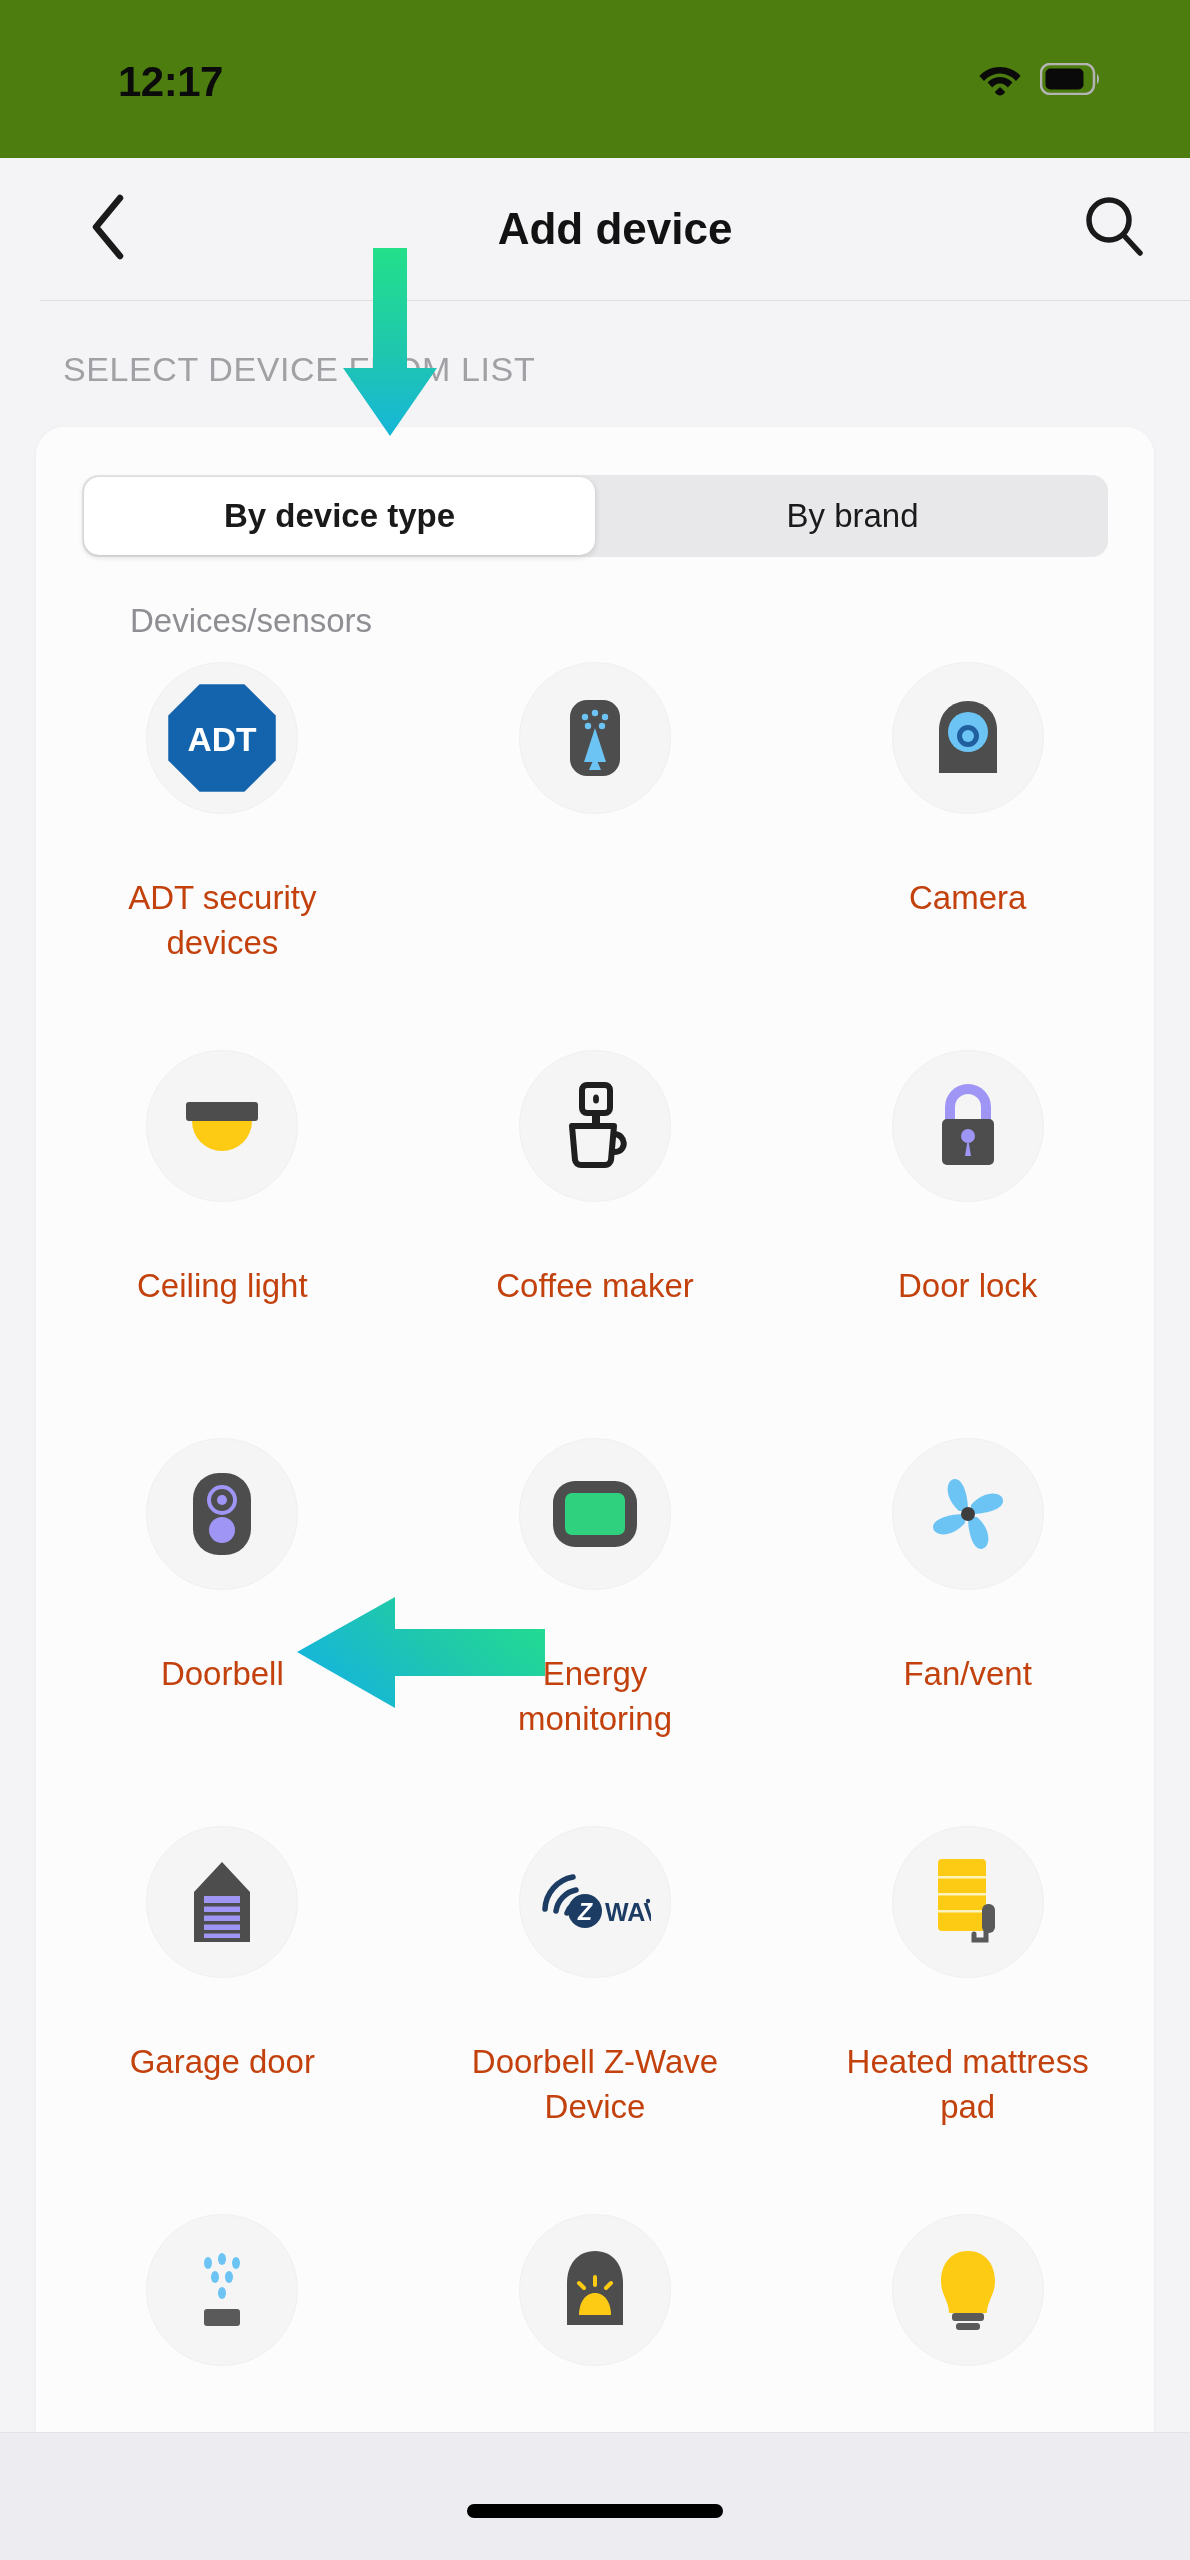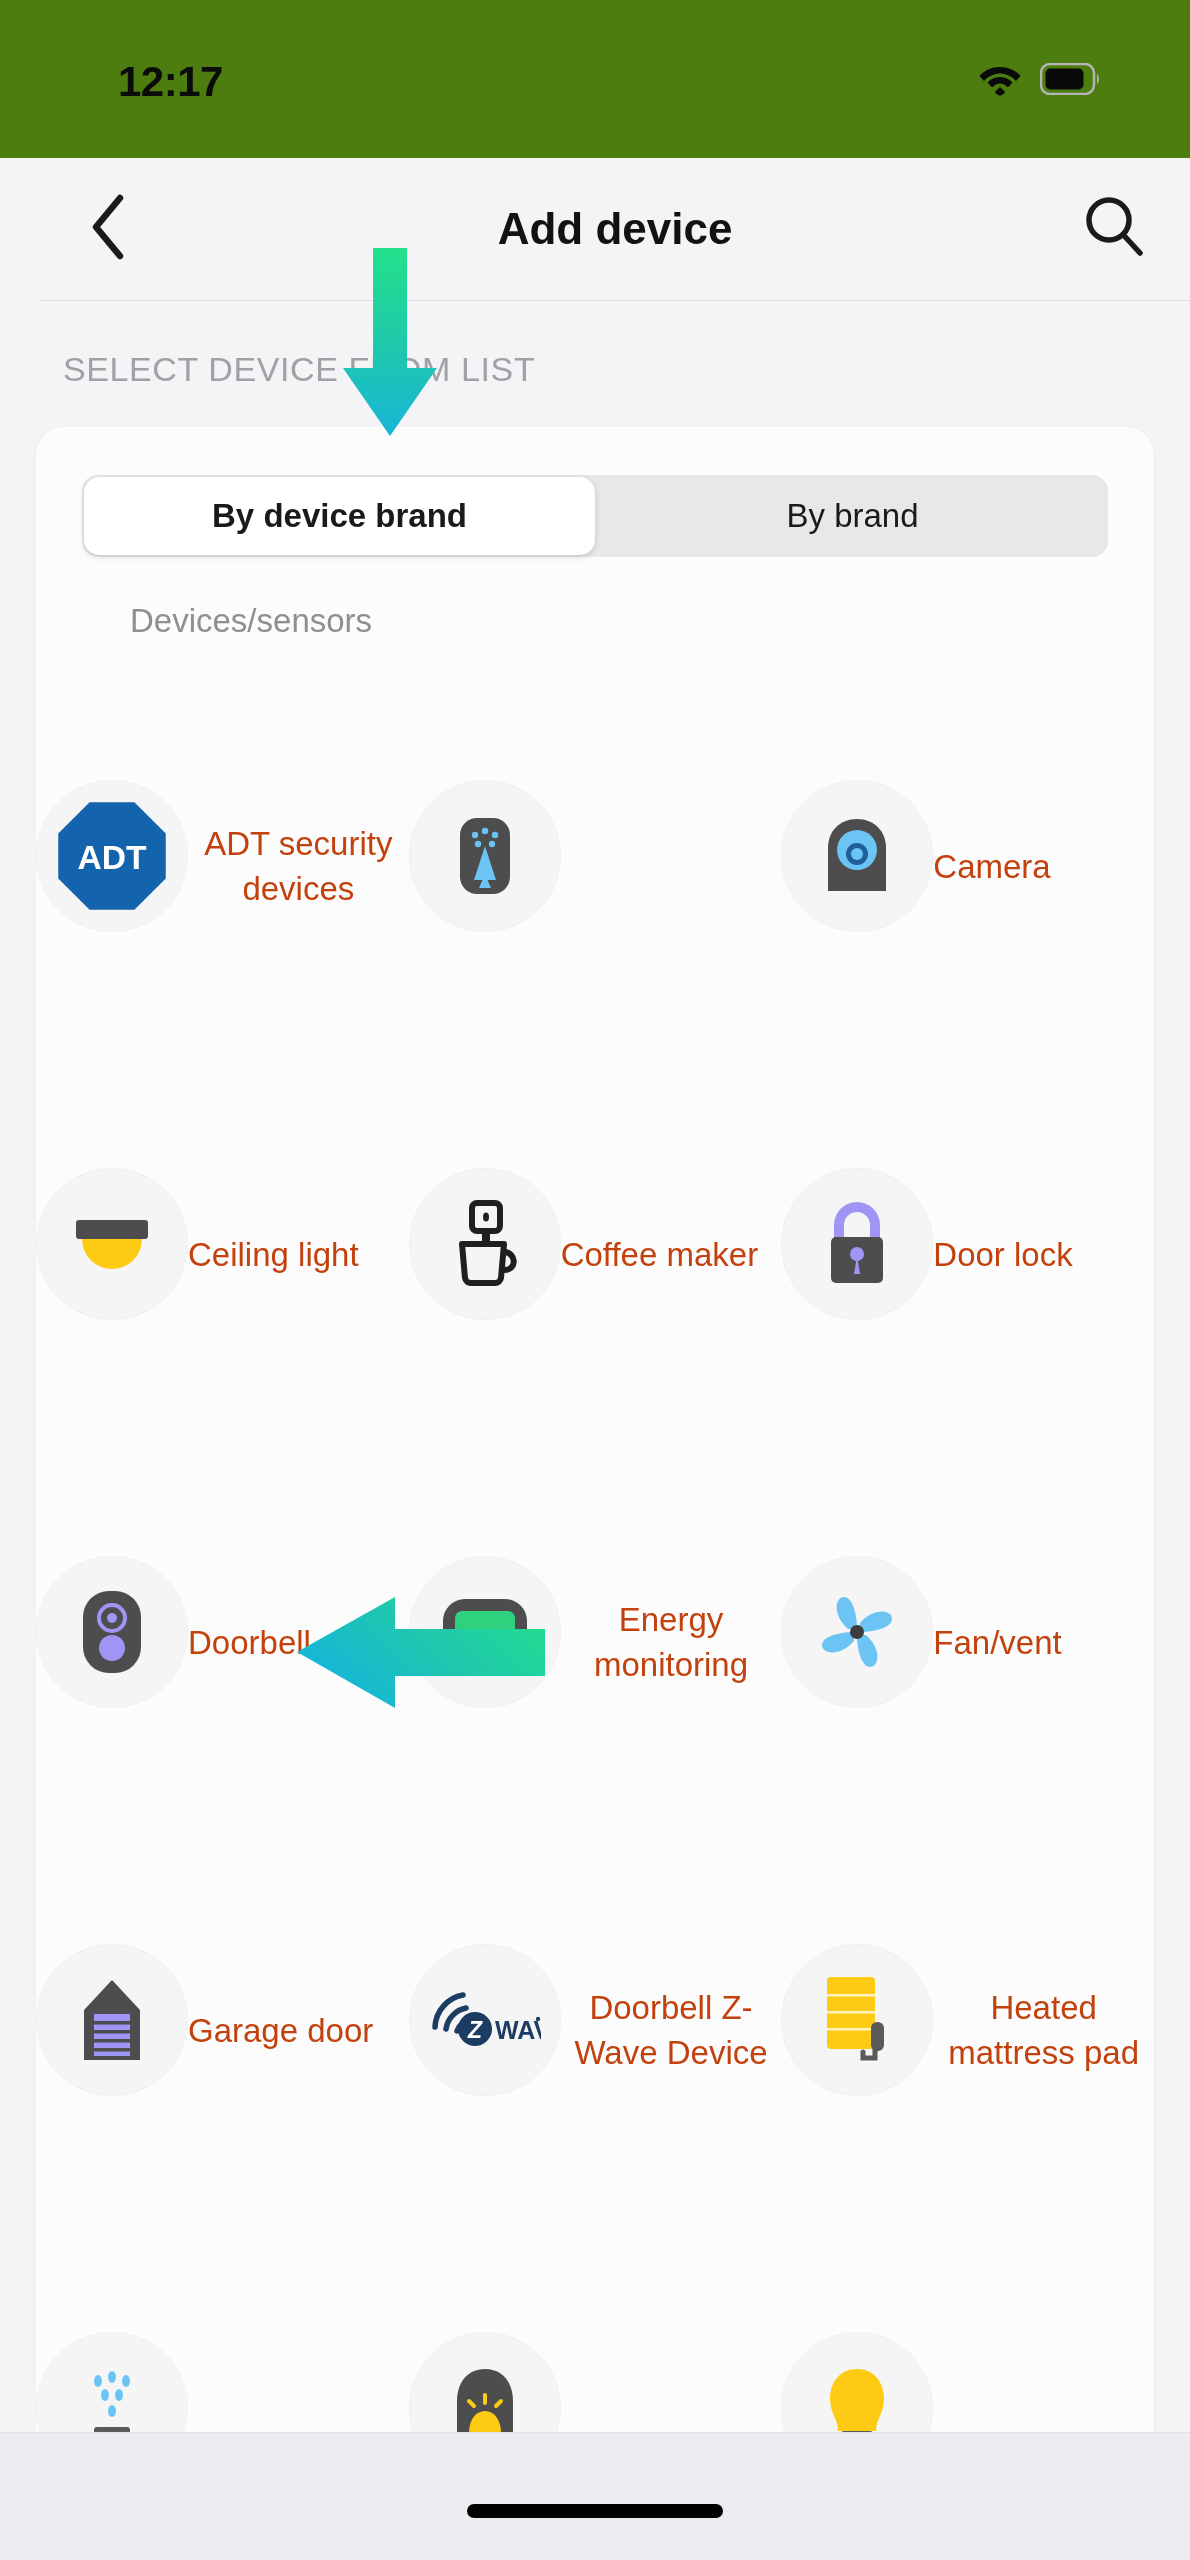--- a/index.html
+++ b/index.html
@@ -103,22 +103,22 @@
     position: absolute; left: 30px; top: 175px;
     font-size: 33px; color: #8e8e93; margin-left: 48px;
   }
   .grid {
     position: absolute; left: 0; right: 0; top: 235px;
     display: grid;
     grid-template-columns: repeat(3, 1fr);
     row-gap: 0px;
   }
   .tile {
-    display: flex; flex-direction: row; align-items: center;
-    padding-top: 0; height: 388px;
+    display: flex; flex-direction: column; align-items: center;
+    padding-top: 0; height: 388px; gap: 40px;
   }
   .tile-icon-wrap {
     width: 152px; height: 152px; border-radius: 50%;
     background: #f5f5f6;
     border: 1px solid #f0f0f1;
     display: flex; align-items: center; justify-content: center;
     position: relative;
     flex-shrink: 0;
   }
   .tile-label {
@@ -188,21 +188,21 @@
       </span>
     </div>
   </div>
 
   <div class="content">
     <div class="section-label">SELECT DEVICE FROM LIST</div>
 
     <div class="card">
 
       <div class="segmented">
-        <div class="seg-item active">By device brand</div>
+        <div class="seg-item active">By device type</div>
         <div class="seg-item">By brand</div>
       </div>
 
       <div class="devices-label" style="left:46px;">Devices/sensors</div>
 
       <div class="grid">
 
         <div class="tile">
           <div class="tile-icon-wrap">
             <svg width="112" height="112" viewBox="0 0 100 100">

